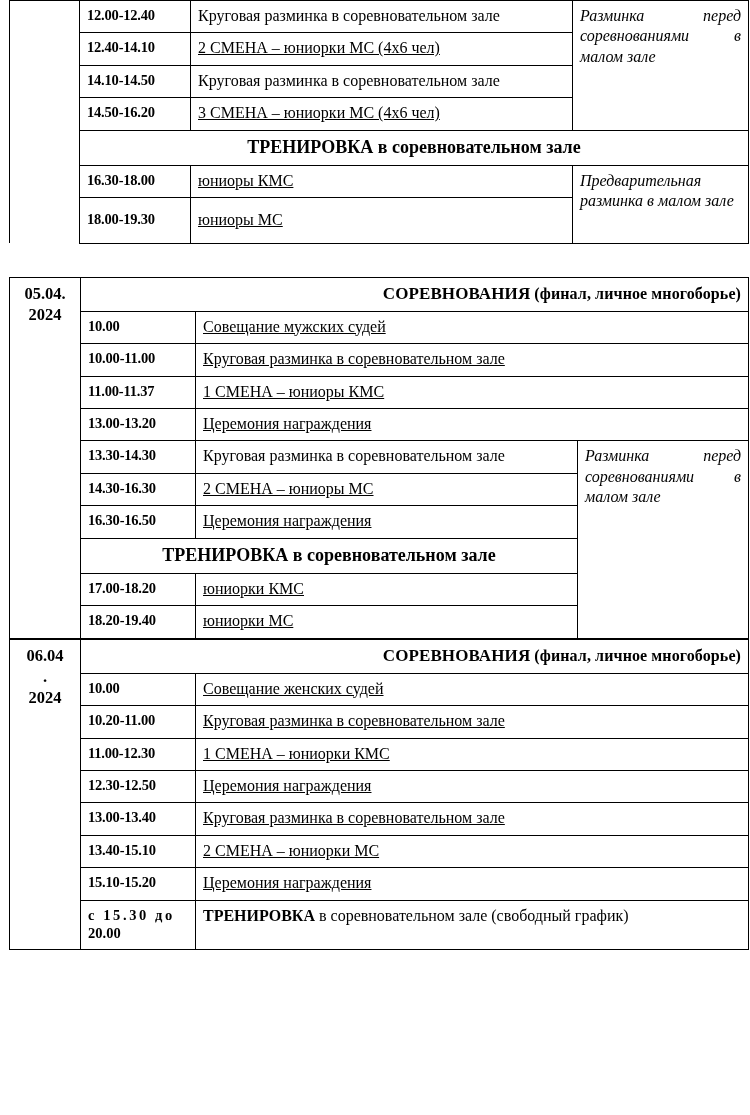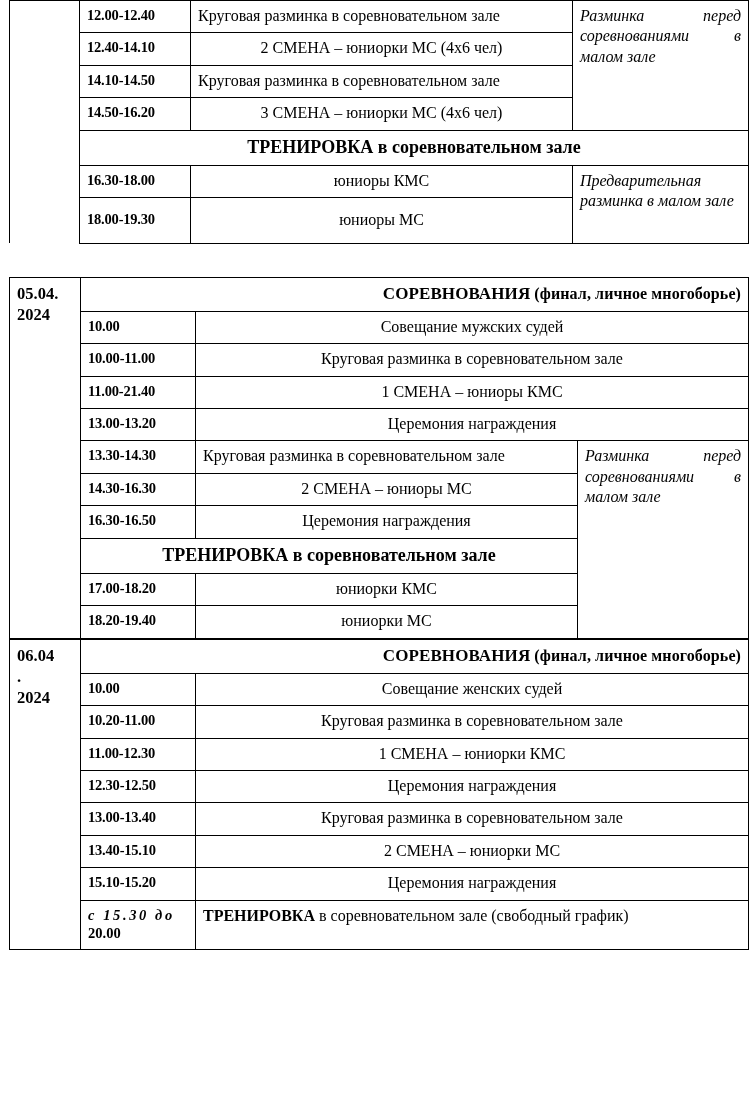--- a/index.html
+++ b/index.html
@@ -54,32 +54,32 @@
     font-size: 14.5px;
     letter-spacing: -0.2px;
     white-space: nowrap;
     padding-top: 7px;
   }
   .desc {
     text-align: justify;
     text-justify: inter-word;
     font-size: 16px;
   }
-  .desc-nj { text-align: center; font-size: 16px; }
+  .desc-nj { text-align: left; font-size: 16px; text-decoration: underline; }
   .note {
     font-style: italic;
     text-align: justify;
     text-justify: inter-word;
     font-size: 16px;
     padding-top: 6px;
   }
   .datecell {
     font-weight: bold;
     font-size: 16.5px;
-    text-align: left;
+    text-align: center;
     padding: 7px 4px 4px 8px;
     line-height: 1.45;
   }
   .datecell span { display: block; }
   .banner {
     font-weight: bold;
     text-align: center;
     font-size: 18px;
     padding-top: 6px;
     padding-bottom: 6px;
@@ -89,21 +89,21 @@
     font-weight: bold;
     text-align: right;
     font-size: 17px;
     padding-top: 7px;
     padding-bottom: 7px;
     letter-spacing: 0.1px;
   }
   .section-head .paren { font-size: 16px; }
 
   .freecell { font-size: 14.5px; font-weight: bold; line-height: 1.4; padding-top: 7px;}
-  .freecell .spread { letter-spacing: 2.6px; font-style: italic; }
+  .freecell .spread { letter-spacing: 2.6px; }
   .trainline { font-size: 16px; text-align: justify; text-justify: inter-word; }
   .trainline b { font-weight: bold; }
   .no-bottom { border-bottom: none !important; }
 
   .gap { height: 33px; }
 
   .thick-top td { border-top: 2px solid #000 !important; }
 </style>
 </head>
 <body>
@@ -171,21 +171,21 @@
       </tr>
       <tr>
         <td class="time">10.00</td>
         <td class="desc-nj" colspan="2">Совещание мужских судей</td>
       </tr>
       <tr>
         <td class="time">10.00-11.00</td>
         <td class="desc-nj" colspan="2">Круговая разминка в соревновательном зале</td>
       </tr>
       <tr>
-        <td class="time">11.00-21.40</td>
+        <td class="time">11.00-11.37</td>
         <td class="desc-nj" colspan="2">1 СМЕНА – юниоры КМС</td>
       </tr>
       <tr>
         <td class="time">13.00-13.20</td>
         <td class="desc-nj" colspan="2">Церемония награждения</td>
       </tr>
       <tr>
         <td class="time">13.30-14.30</td>
         <td class="desc">Круговая разминка в соревновательном зале</td>
         <td class="note" rowspan="6">Разминка перед соревнованиями в малом зале</td>

